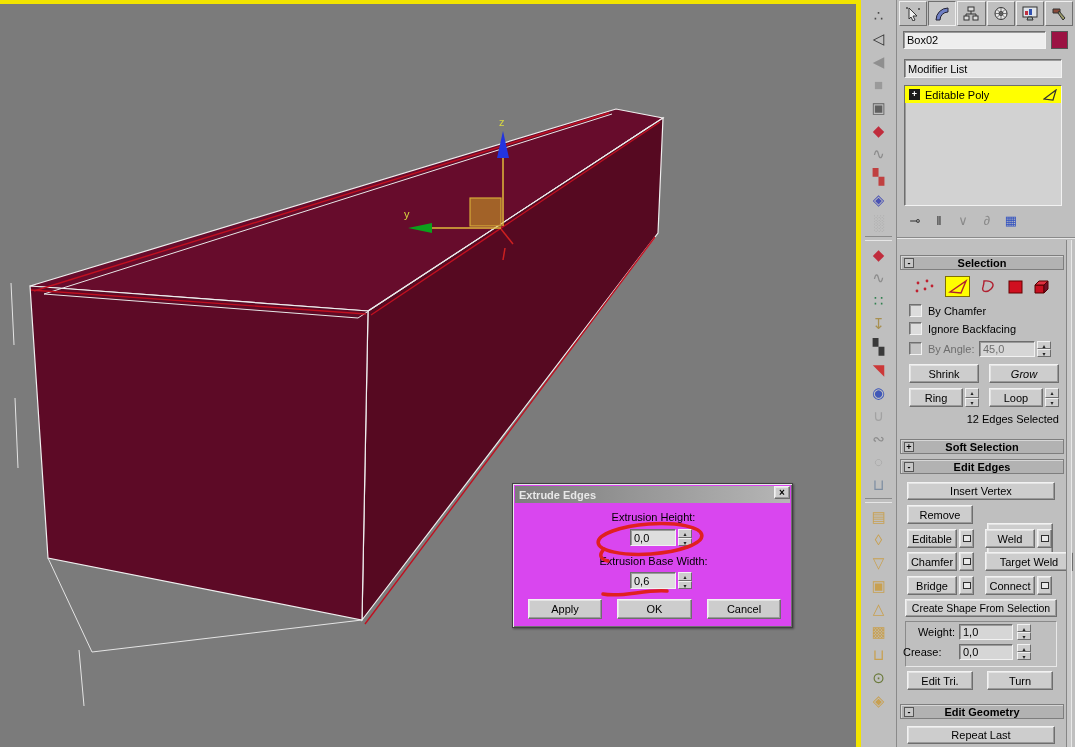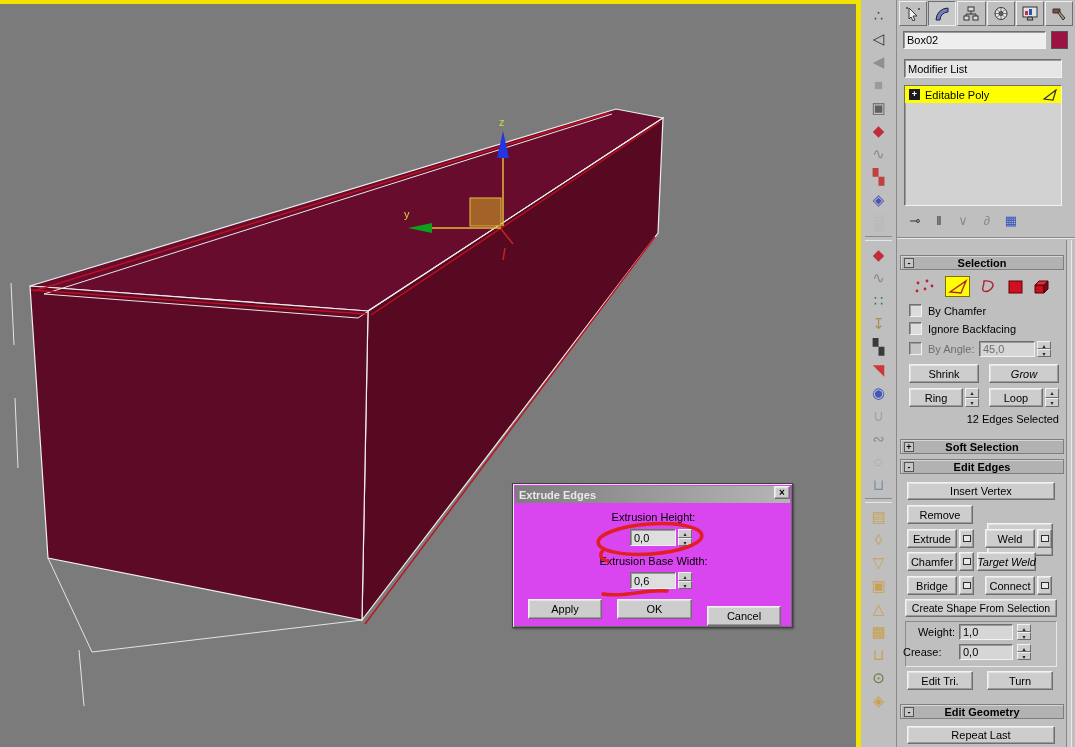--- a/index.html
+++ b/index.html
@@ -415,39 +415,39 @@
     </div>
 
   <div class="b3 abs" style="left:10px; top:505px; width:66px; height:19px;">
     <span>Remove</span>
     </div>
   <div class="b3 abs" style="left:90px; top:523px; width:66px; height:33px;">
     <span>Split</span>
     </div>
 
   <div class="b3 abs" style="left:10px; top:529px; width:50px; height:19px;">
-    <span>Extrude</span>
+    <span>Editable</span>
     </div>
   <div class="b3 sqbtn abs" style="left:62px; top:529px;">
     <span class="sqi"></span>
     </div>
   <div class="b3 abs" style="left:88px; top:529px; width:50px; height:19px;">
     <span>Weld</span>
     </div>
   <div class="b3 sqbtn abs" style="left:140px; top:529px;">
     <span class="sqi"></span>
     </div>
 
   <div class="b3 abs" style="left:10px; top:552px; width:50px; height:19px;">
     <span>Chamfer</span>
     </div>
   <div class="b3 sqbtn abs" style="left:62px; top:552px;">
     <span class="sqi"></span>
     </div>
-  <div class="b3 abs" style="left:80px; top:552px; width:59px; height:19px;font-style:italic;">
+  <div class="b3 abs" style="left:88px; top:552px; width:88px; height:19px;">
     <span>Target Weld</span>
     </div>
 
   <div class="b3 abs" style="left:10px; top:576px; width:50px; height:19px;">
     <span>Bridge</span>
     </div>
   <div class="b3 sqbtn abs" style="left:62px; top:576px;">
     <span class="sqi"></span>
     </div>
   <div class="b3 abs" style="left:88px; top:576px; width:50px; height:19px;">
@@ -522,21 +522,21 @@
     <span class="sb">▴</span>
     <span class="sb">▾</span>
     </div>
 
   <div class="b3 abs" style="left:15px; top:115px; width:74px; height:20px;">
     <span>Apply</span>
     </div>
   <div class="b3 abs" style="left:104px; top:115px; width:75px; height:20px;">
     <span>OK</span>
     </div>
-  <div class="b3 abs" style="left:194px; top:115px; width:74px; height:20px;margin-top:7px;">
+  <div class="b3 abs" style="left:194px; top:115px; width:74px; height:20px;">
     <span>Cancel</span>
     </div>
 </div>
 
 <svg id="annotations">
   <g fill="none" stroke-width="3.5" stroke-linecap="round" stroke="#e02020">
     <ellipse cx="650" cy="539" rx="52" ry="15" transform="rotate(-4 650 539)"></ellipse>
     <path d="M604,549 q -8,9 4,12"></path>
     <path d="M603,594 C 622,598 645,589 667,591"></path>
   </g>

